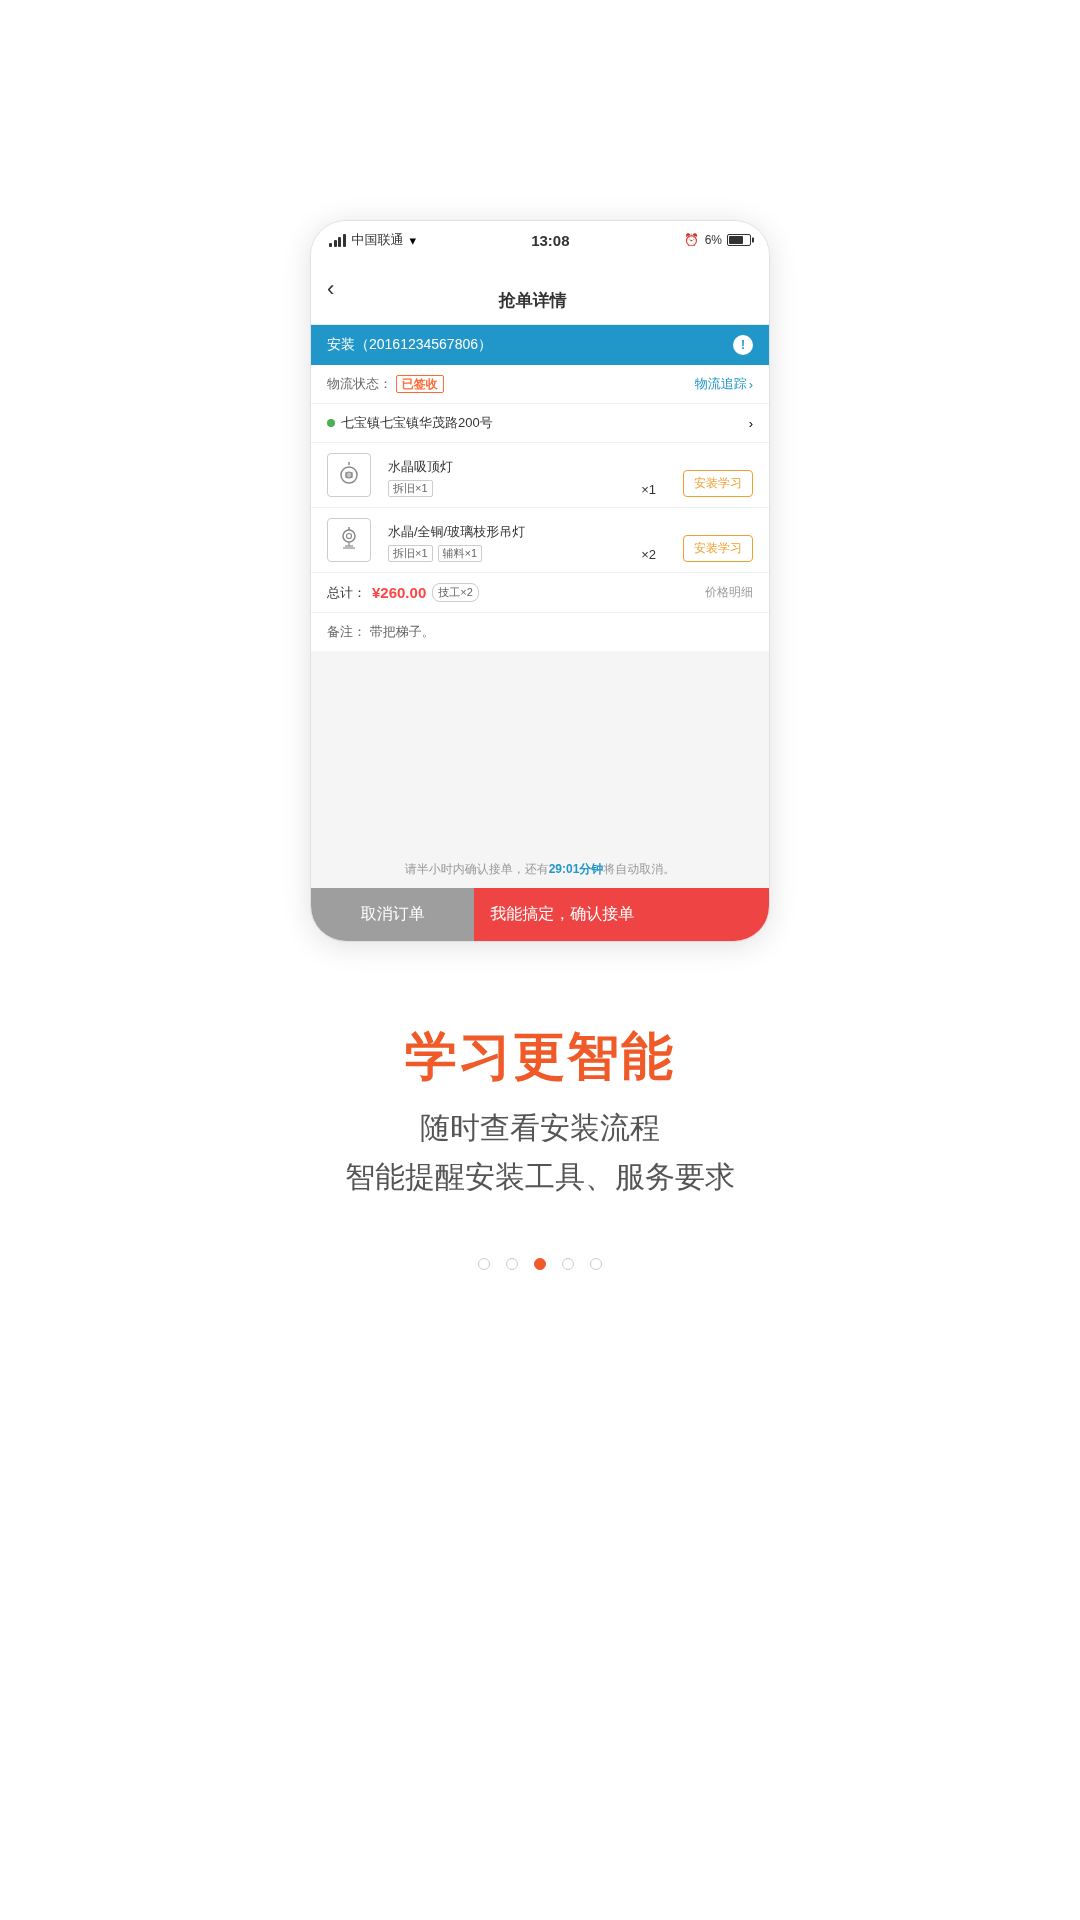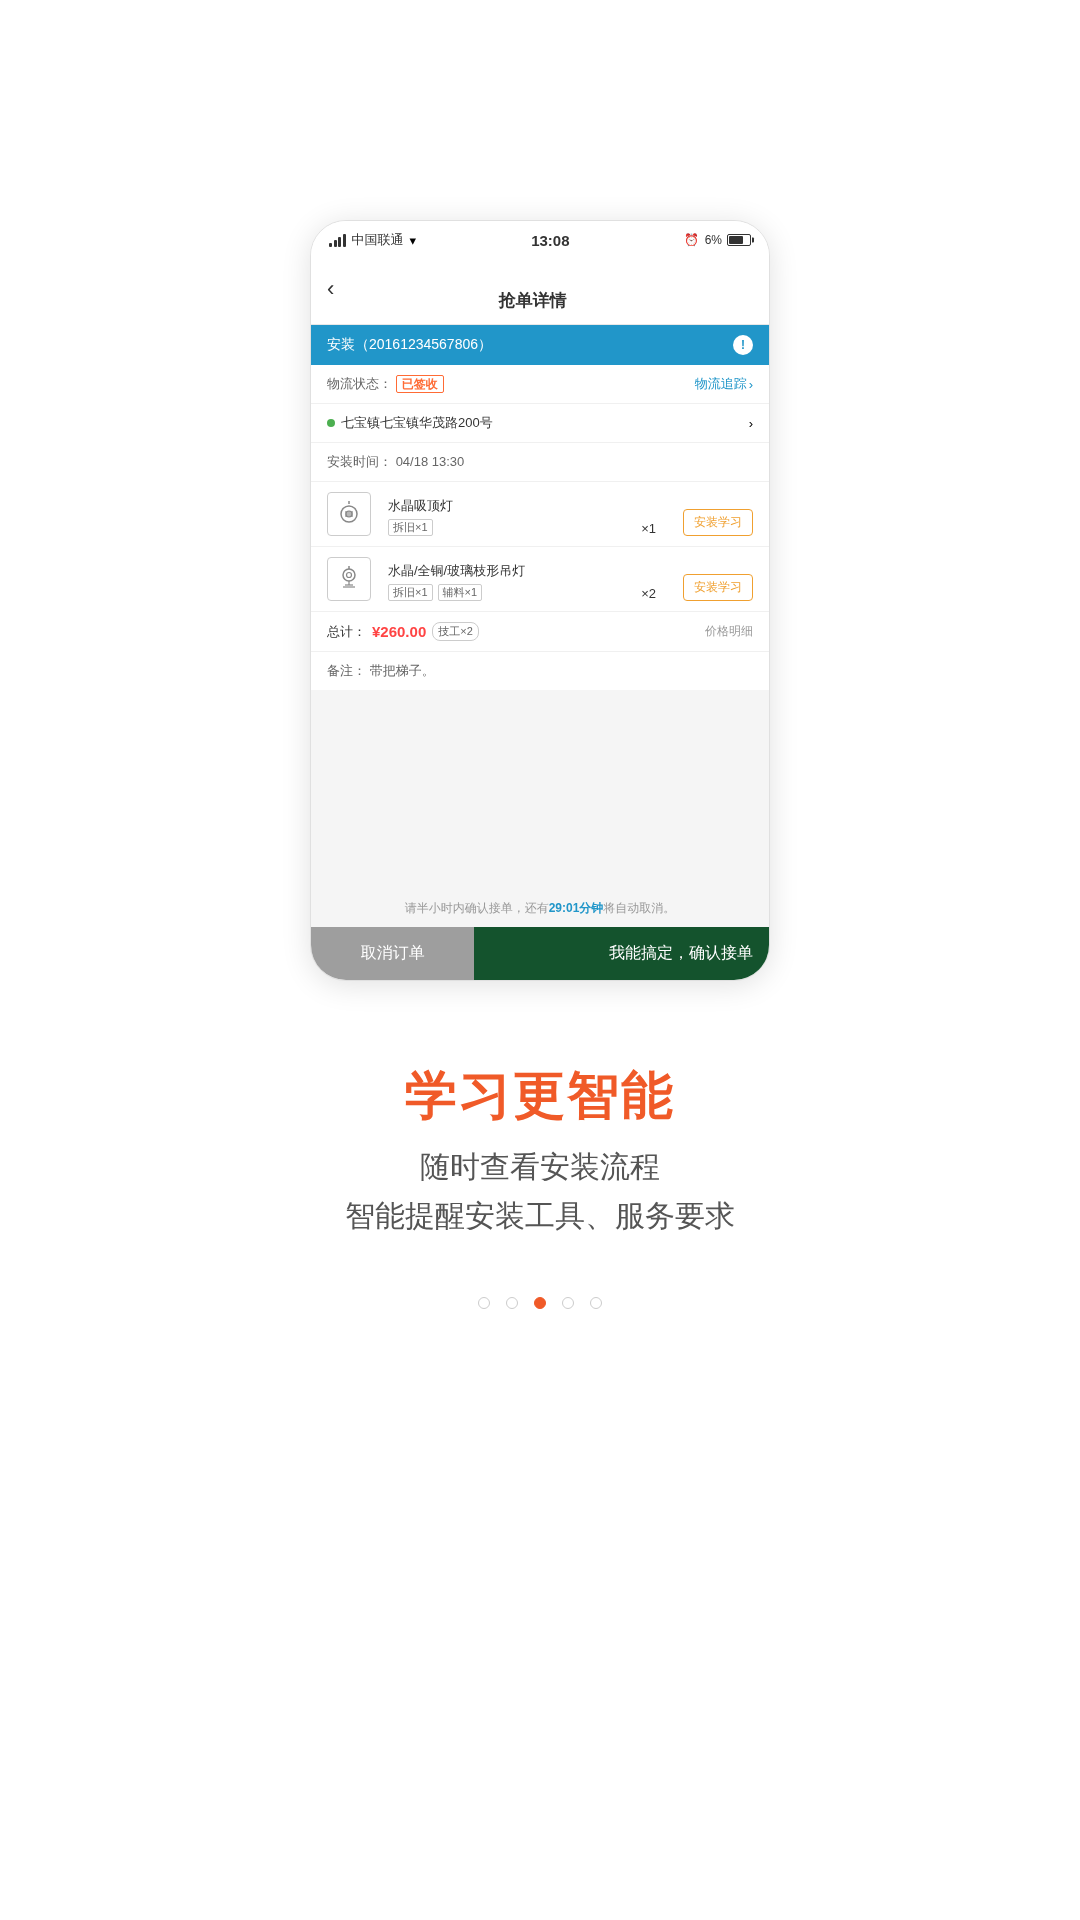--- a/index.html
+++ b/index.html
@@ -269,26 +269,26 @@
       color: #ffffff;
       font-size: 16px;
       font-weight: 500;
       padding: 16px;
       text-align: center;
       cursor: pointer;
       border: none;
     }
     .confirm-btn {
       flex: 2;
-      background: #14532d;
+      background: #ef4444;
       color: #ffffff;
       font-size: 16px;
       font-weight: 500;
       padding: 16px;
-      text-align: right;
+      text-align: left;
       cursor: pointer;
       border: none;
     }
 
     
     .marketing-section {
       margin-top: 80px;
       text-align: center;
     }
     .marketing-title {
@@ -377,24 +377,20 @@
     </div>
 
     <div class="address-row">
       <div class="address-left">
         <div class="green-dot"></div>
         <span class="address-text">七宝镇七宝镇华茂路200号</span>
       </div>
       <span class="chevron-right">›</span>
     </div>
 
-    <div class="install-time-row">
-      <span>安装时间：</span>
-      <span>04/18  13:30</span>
-    </div>
 
     <div class="product-row">
       <div class="product-icon">
         <svg viewBox="0 0 28 28" fill="none" xmlns="http://www.w3.org/2000/svg">
           <circle cx="14" cy="14" r="8" stroke="#888" stroke-width="1.5" fill="none"></circle>
           <line x1="14" y1="4" x2="14" y2="1" stroke="#888" stroke-width="1.5"></line>
           <line x1="10" y1="12" x2="18" y2="12" stroke="#888" stroke-width="1.2"></line>
           <line x1="10" y1="14" x2="18" y2="14" stroke="#888" stroke-width="1.2"></line>
           <line x1="10" y1="16" x2="18" y2="16" stroke="#888" stroke-width="1.2"></line>
           <circle cx="14" cy="14" r="3" stroke="#888" stroke-width="1.2" fill="none"></circle>

